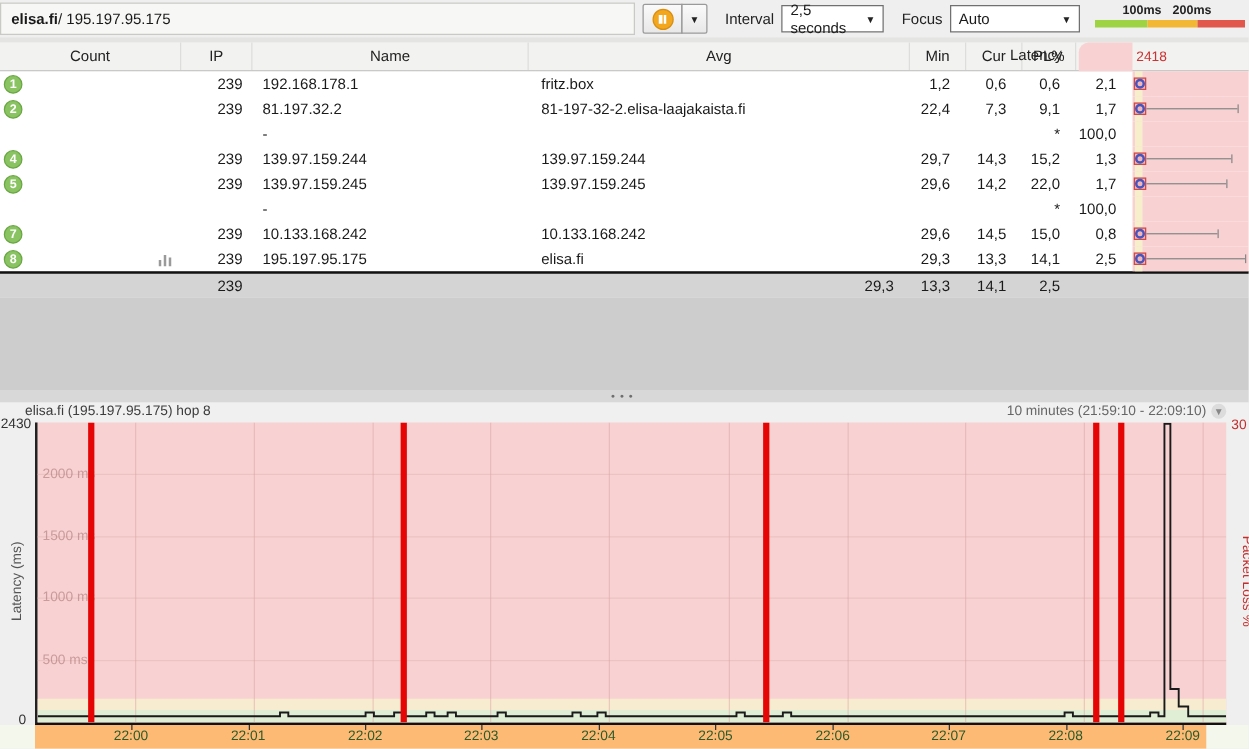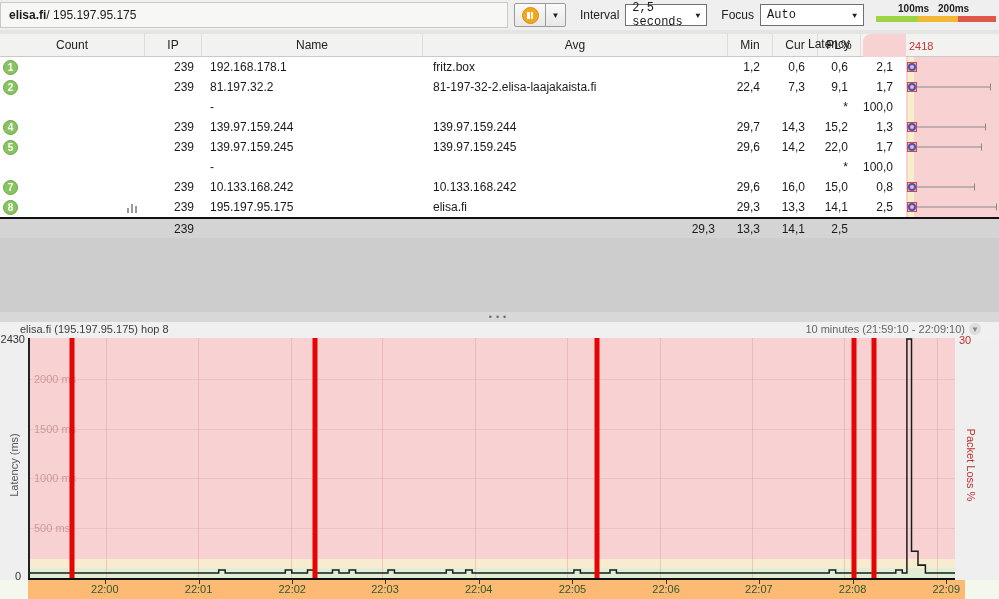--- a/index.html
+++ b/index.html
@@ -12,21 +12,21 @@
   .target-input { width:508px; height:26px; margin:2px 0 2px 0; background:#f7f7f5; border:1px solid #c9c9c5; display:flex; align-items:center; padding-left:8px; }
   .target-bold { font-weight:bold; }
   .btn-group { display:flex; margin-left:6px; }
   .tb-btn { height:24px; background:linear-gradient(#fafafa,#e8e8e8); border:1px solid #9a9a9a; display:flex; align-items:center; justify-content:center; cursor:pointer; }
   .pause-btn { width:32px; border-radius:2px 0 0 2px; }
   .pause-circle { width:17px; height:17px; border-radius:50%; background:#f2a71f; border:1px solid #d98f10; position:relative; }
   .pause-circle::before, .pause-circle::after { content:""; position:absolute; top:4px; width:2.5px; height:7px; background:#fff; }
   .pause-circle::before { left:4.5px; } .pause-circle::after { right:4.5px; }
   .drop-btn { width:21px; margin-left:-1px; border-radius:0 2px 2px 0; font-size:8px; color:#222; }
   .tb-label { margin:0 6px 0 14px; color:#222; }
-  .tb-select { height:22px; background:#fff; border:1px solid #707070; display:flex; align-items:center; padding:0 6px; justify-content:space-between; cursor:pointer;font-family:Liberation Mono, monospace; }
+  .tb-select { height:22px; background:#fff; border:1px solid #707070; display:flex; align-items:center; padding:0 6px; justify-content:space-between; cursor:pointer; }
   .sel-interval { width:82px; } .sel-focus { width:104px; }
   .sel-caret { font-size:8px; color:#222; margin-left:8px; }
   .legend { position:relative; width:122px; height:26px; margin-left:12px; flex:0 0 auto;font-weight:bold; }
   .legend-labels { position:absolute; top:1px; left:0; right:0; font-size:10px; color:#222; }
   .lg100 { position:absolute; left:22px; } .lg200 { position:absolute; left:62px; }
   .legend-bar { position:absolute; top:14px; left:0; height:6px; width:120px; display:flex; }
   .lg-g { width:42px; } .lg-o { width:40px; } .lg-r { width:38px; }
 
   .tb-gap { height:4px; background:#e4e4e2; flex:0 0 auto; }
 
@@ -74,21 +74,21 @@
   .ymin { position:absolute; bottom:-2px; right:7px; font-size:11px; color:#333; }
   .ylab { position:absolute; top:50%; left:-28px; width:84px; text-align:center; transform:rotate(-90deg); transform-origin:center; font-size:11px; color:#555; }
   .plot { flex:1 1 auto; position:relative; background:#f8d2d2; border-left:2px solid #222; border-bottom:2px solid #111; overflow:hidden; }
   .band-o { position:absolute; left:0; right:0; bottom:10px; height:9px; background:#f8ecd0; }
   .band-g { position:absolute; left:0; right:0; bottom:0; height:10px; background:#dfeed5; }
   .hgrid { position:absolute; left:0; right:0; height:1px; background:#ecc2c2; }
   .hgrid span { position:absolute; left:4px; top:-6px; font-size:11px; color:rgba(165,110,110,.55); }
   .vgrid { position:absolute; top:0; bottom:0; width:1px; background:rgba(220,160,160,.45); }
   .lossbar { position:absolute; top:0; bottom:0; width:5px; background:#e60505; transform:translateX(-50%); z-index:3; }
   .trace { position:absolute; inset:0; width:100%; height:100%; z-index:2; }
-  .rcol { width:44px; position:relative; flex:0 0 auto; }
+  .rcol { width:18px; position:relative; flex:0 0 auto; }
   .rmax { position:absolute; top:-4px; left:4px; font-size:11px; color:#c03030; }
   .rlab { position:absolute; top:50%; left:-24px; width:80px; text-align:center; transform:rotate(90deg); font-size:11px; color:#c03030; }
   .xstrip { flex:0 0 19px; display:flex; }
   .xpad-l { width:28px; flex:0 0 auto; background:#f3f7ec; }
   .xpad-r { width:34px; flex:0 0 auto; background:#f3f7ec; }
   .xinner { flex:1 1 auto; position:relative; background:#fdba74; }
   .xtick { position:absolute; top:3px; transform:translateX(-50%); font-size:11px; color:#2c5a2c; }
   .xnotch { position:absolute; top:0; width:1px; height:4px; background:#333; }
 </style>
 </head>
@@ -264,21 +264,21 @@
 
     <div class="grid-row trow">
       <div class="c-hop">
         <span class="hop-circle">7</span>
 
       </div>
       <div class="c-count">239</div>
       <div class="c-ip">10.133.168.242</div>
       <div class="c-name">10.133.168.242</div>
       <div class="num c-avg">29,6</div>
-      <div class="num c-min">16,0</div>
+      <div class="num c-min">14,5</div>
       <div class="num c-cur">15,0</div>
       <div class="num c-pl">0,8</div>
       <div class="c-lat">
         <span class="lat-stripe"></span>
         <span class="mark"></span>
         <span class="whisk" style="width: calc(74% - 11px);"></span>
       </div>
     </div>
 
     <div class="grid-row trow">

